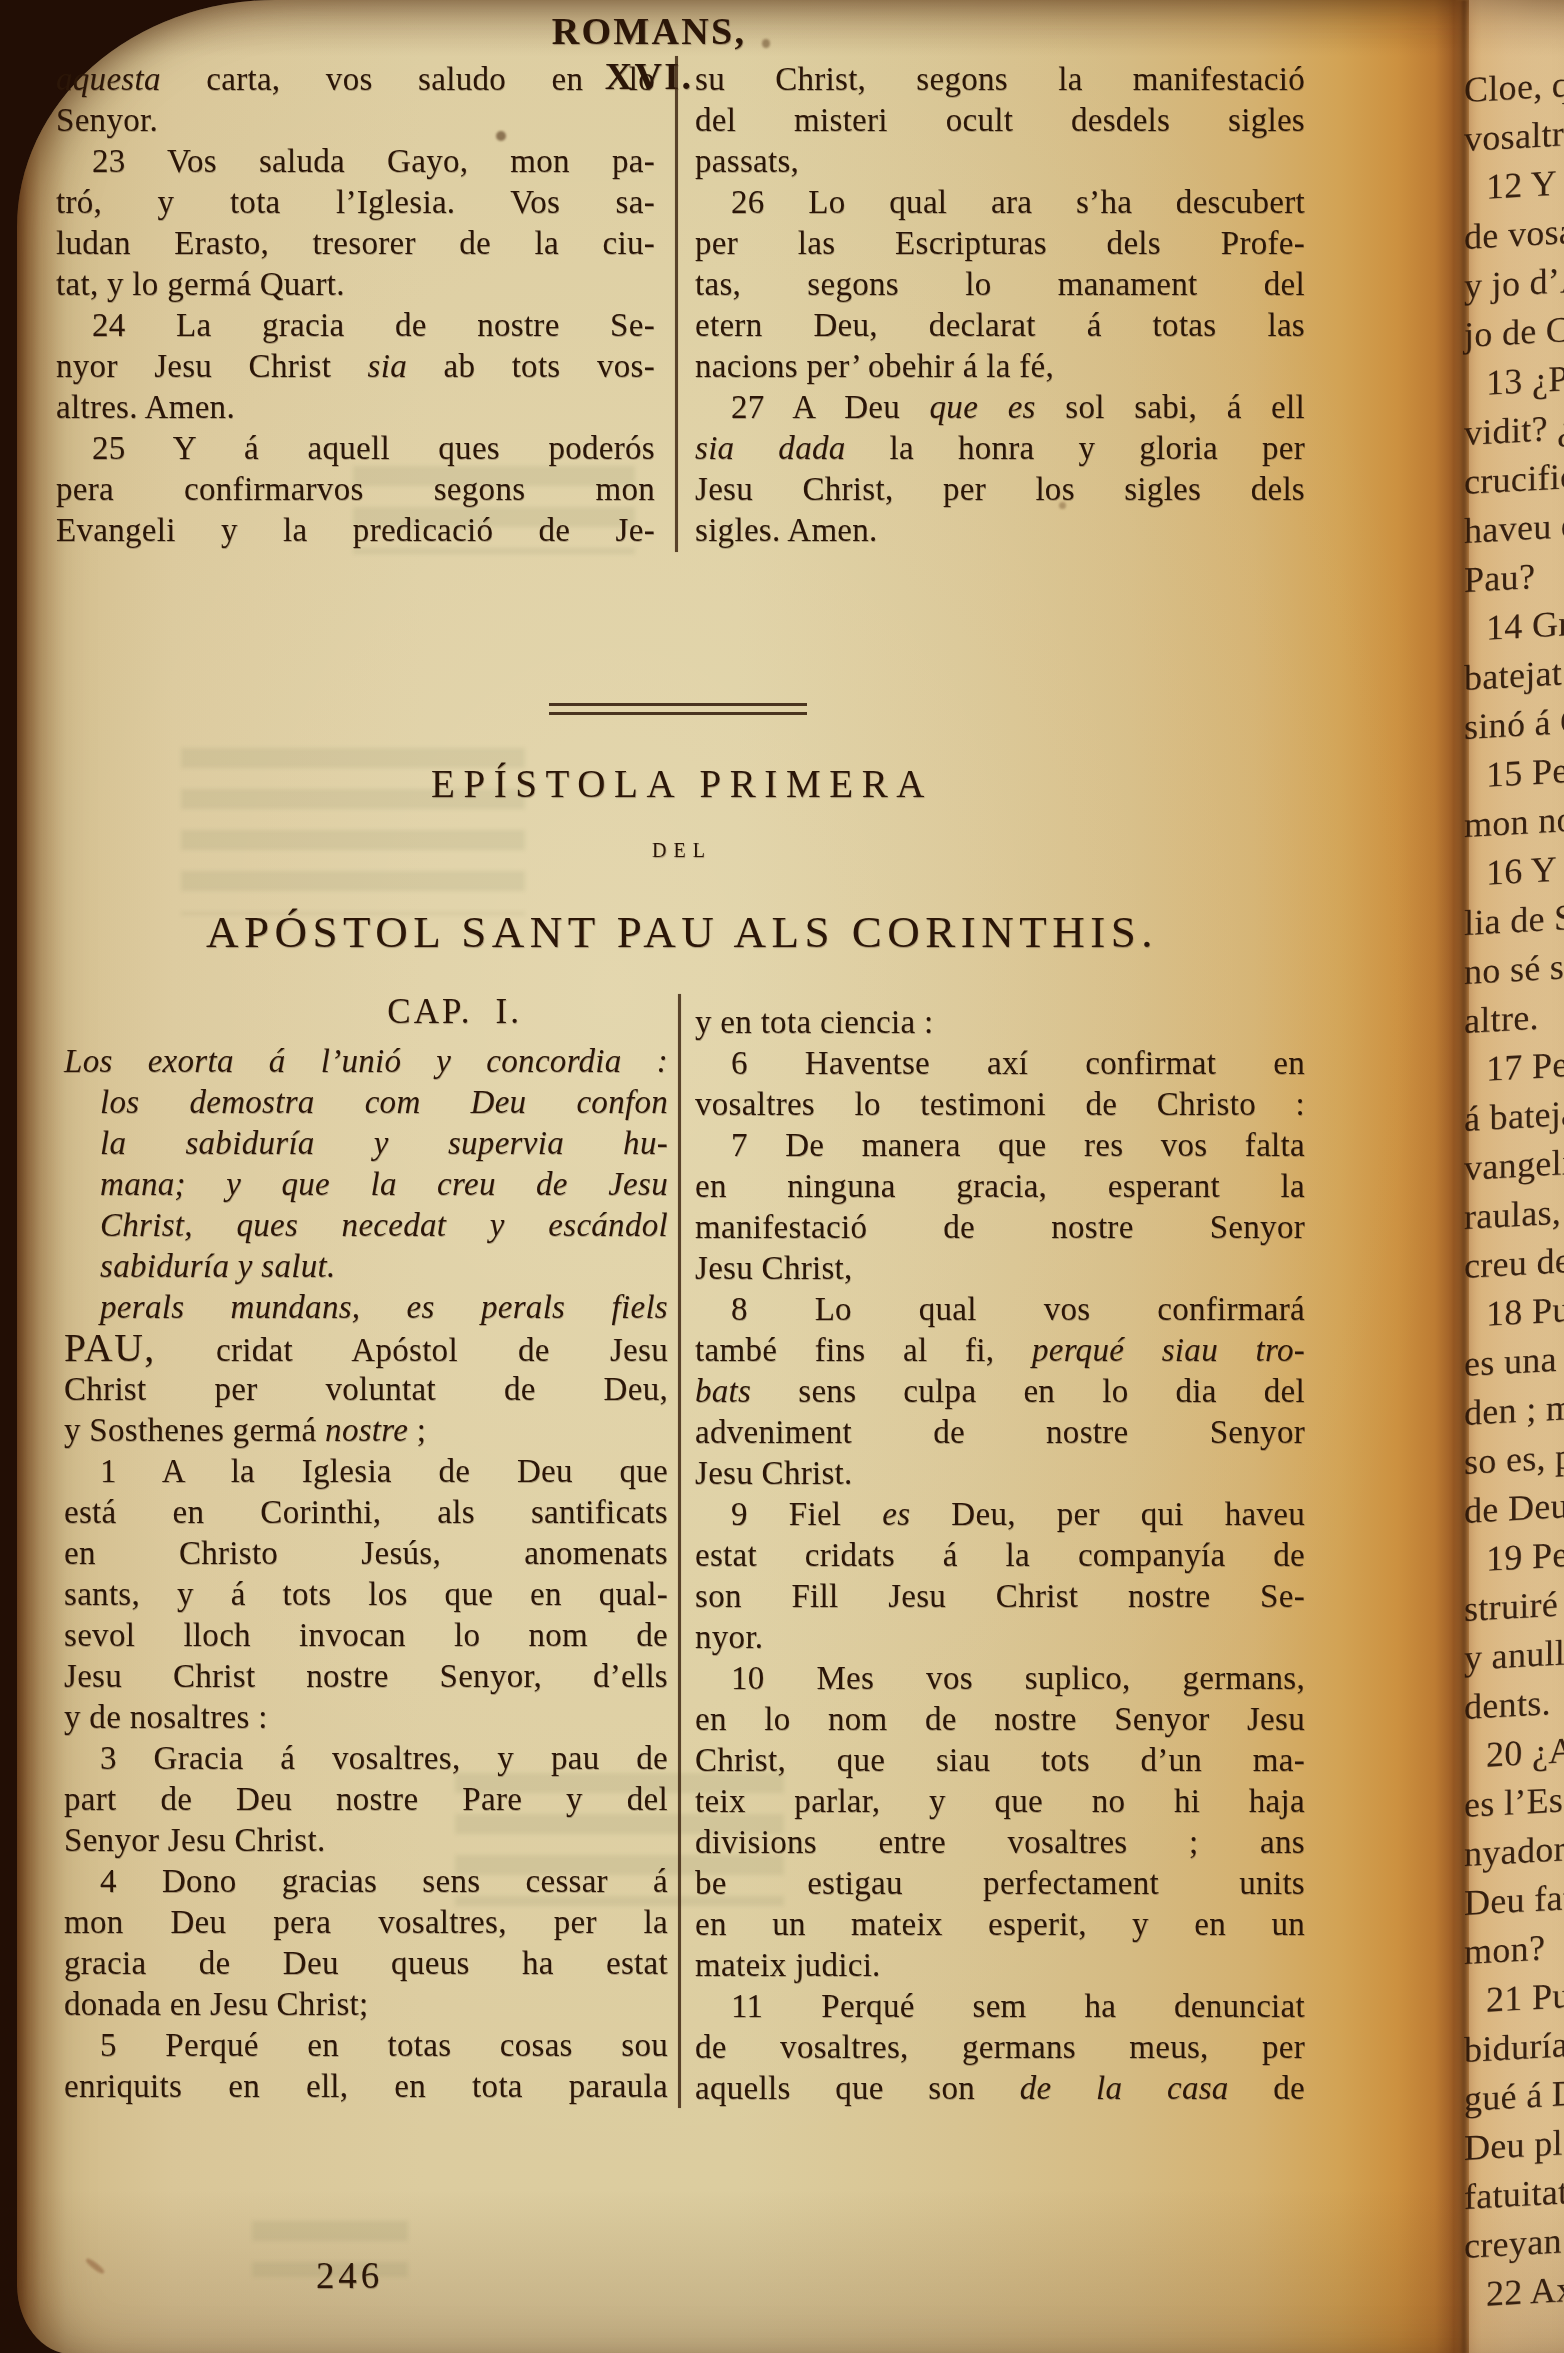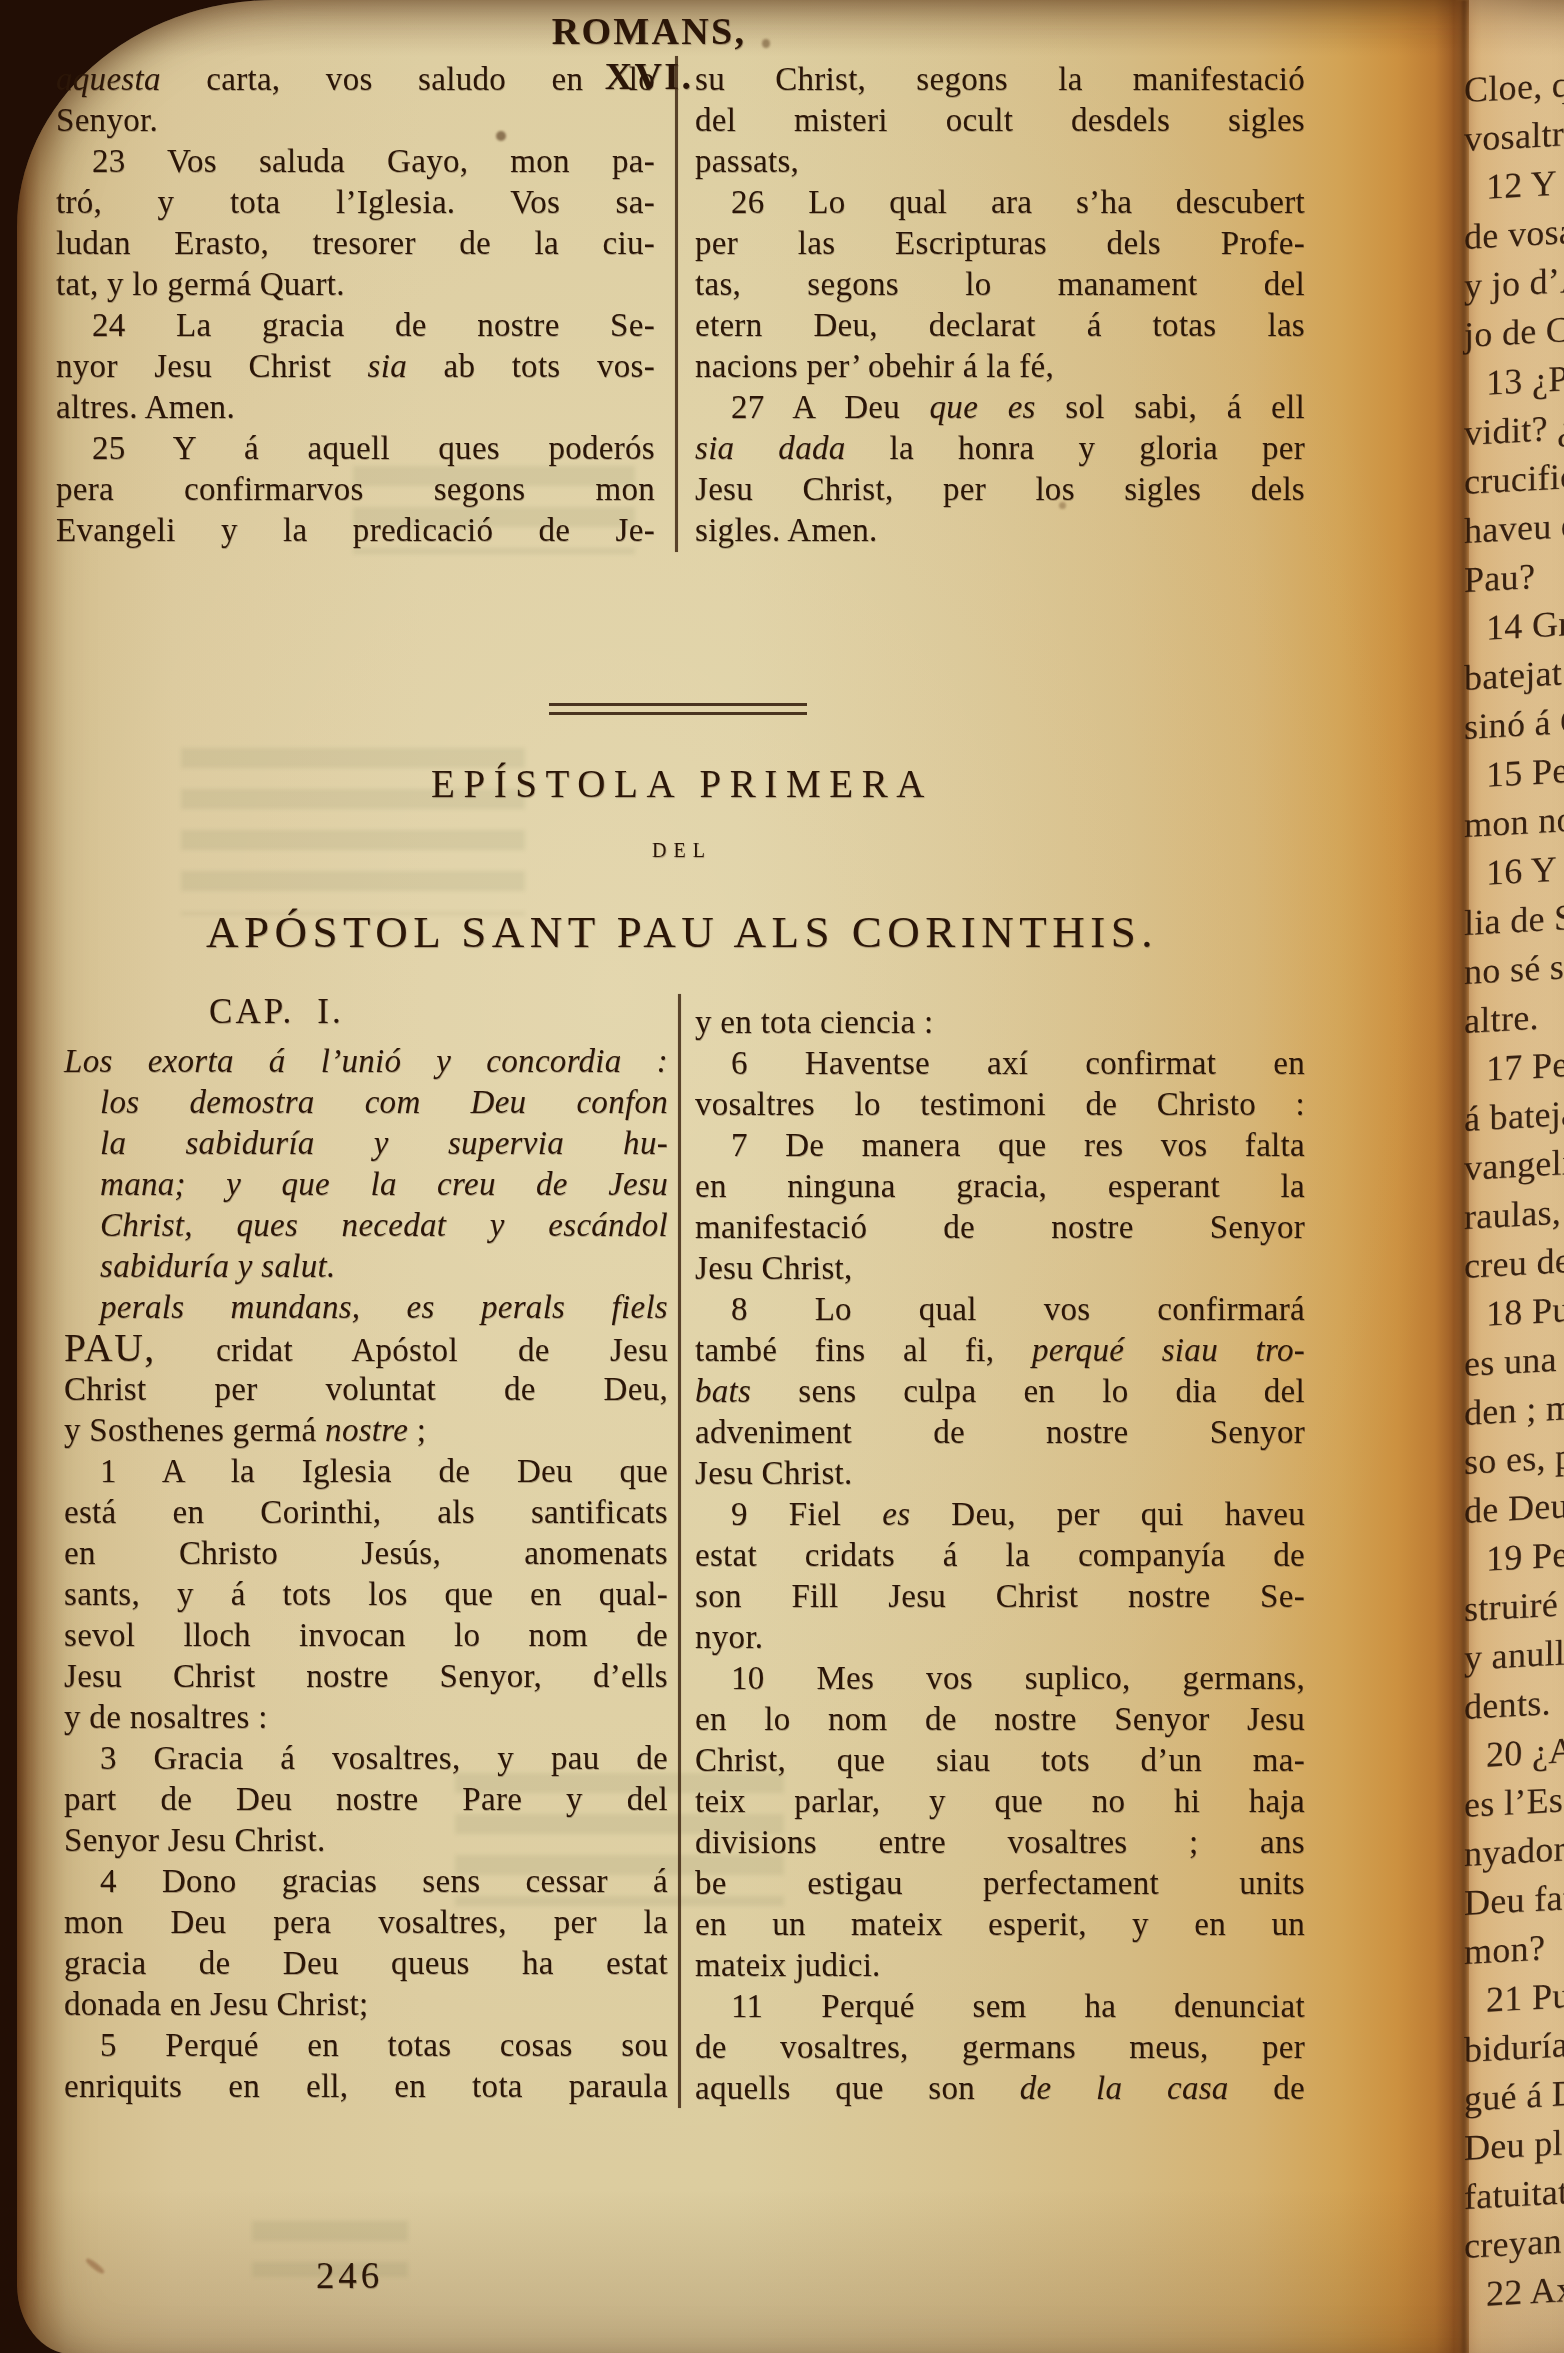--- a/index.html
+++ b/index.html
@@ -80,21 +80,21 @@
     border-top: 3.9px solid rgba(52,30,12,.88);
     border-bottom: 3.9px solid rgba(52,30,12,.88);
   }
   .title { position: absolute; text-align: center; color: var(--ink); text-shadow: 0.6px 0.8px 0.8px rgba(43,21,7,.3); }
   #title-1 { left: 356px; top: 761px;  width: 618px;  font-size: 39px; letter-spacing: 8.6px; }
   #title-2 { left: 356px; top: 839px; width: 618px;  font-size: 20px; letter-spacing: 7px; }
   #title-3 { left: 125px; top: 906px; width: 1080px; font-size: 45px; letter-spacing: 5.5px; }
   #chapter-heading {
     position: absolute; left: 192px; top: 992px; width: 313px;
     font-size: 35px; letter-spacing: 3.1px; word-spacing: 11px;
-    text-align: left; color: var(--ink); text-shadow: 0.6px 0.8px 0.8px rgba(43,21,7,.3);
+    text-align: right; color: var(--ink); text-shadow: 0.6px 0.8px 0.8px rgba(43,21,7,.3);
   }
   #page-number {
     position: absolute; left: 266px; top: 2254px; width: 133px;
     font-size: 37px; letter-spacing: 3.9px; text-align: center; color: var(--ink);
     text-shadow: 0.6px 0.8px 0.8px rgba(43,21,7,.3);
   }
   
   #edge-page {
     position: absolute; left: 1447px; top: 66px; width: 235px;
     transform: skewY(-3.2deg); transform-origin: 0 0;

